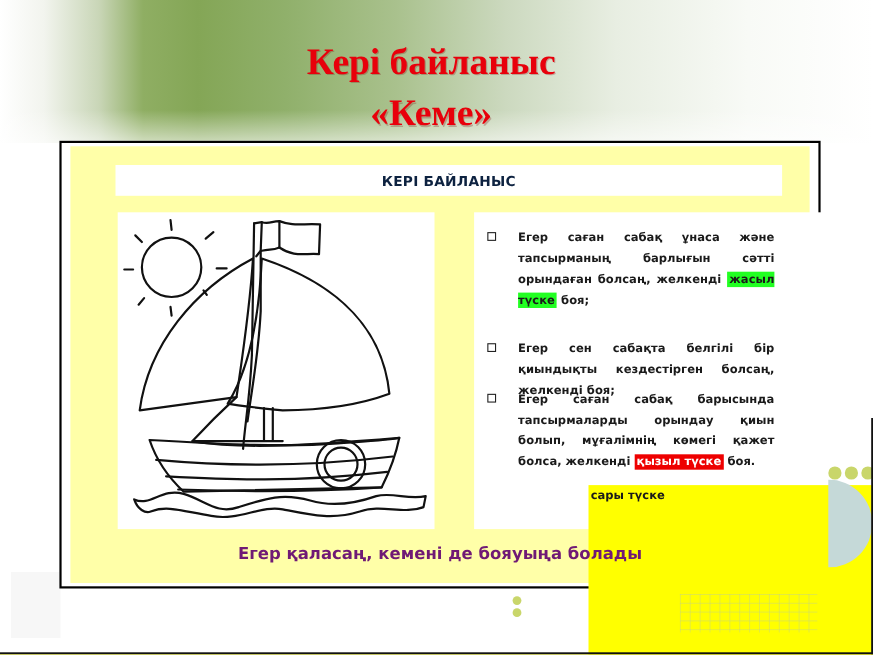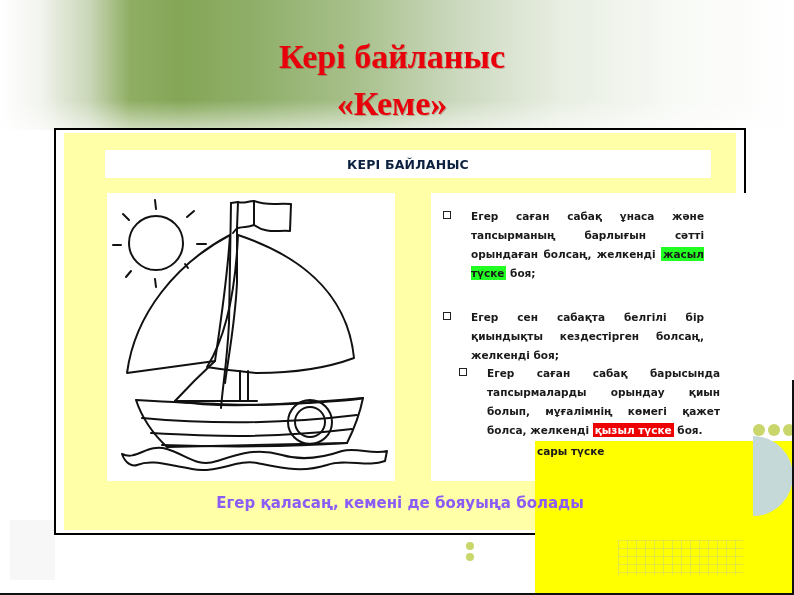--- a/index.html
+++ b/index.html
@@ -17,21 +17,21 @@
   .header-strip { position:absolute; left:105px; top:150px; width:606px; height:28px; background:#ffffff; display:flex; align-items:center; justify-content:center; }
   .header-strip span { font-family:"DejaVu Sans", sans-serif; font-weight:bold; font-size:12.5px; color:#0d2240; letter-spacing:0.2px; }
   .img-box { position:absolute; left:107px; top:193px; width:288px; height:288px; background:#ffffff; }
   .text-box { position:absolute; left:431px; top:193px; width:332px; height:288px; background:#ffffff; }
   .item { position:absolute; left:40px; width:233px; font-family:"DejaVu Sans", sans-serif; font-weight:bold; font-size:10.5px; line-height:19px; color:#1a1a1a; text-align:justify; }
   .item .bullet { position:absolute; left:-28px; top:4px; width:8px; height:8px; border:1px solid #222; box-sizing:border-box; }
   .hl { padding:1px 2px; }
   .hl.green { background:#22ff22; }
   .hl.yellow { background:#ffff00; }
   .hl.red { background:#ee0000; color:#ffffff; }
-  .footer-text { position:absolute; left:64px; top:494px; width:672px; text-align:center; font-family:"DejaVu Sans", sans-serif; font-weight:bold; font-size:15px; color:#8b5cf6; }
+  .footer-text { position:absolute; left:64px; top:494px; width:672px; text-align:center; font-family:"DejaVu Sans", sans-serif; font-weight:bold; font-size:15px; color:#701a75; }
   .dots { position:absolute; left:753px; top:424px; display:flex; gap:3px; }
   .dots .d { width:12px; height:12px; border-radius:50%; background:#c9d66a; }
   .half-circle { position:absolute; left:753px; top:436px; width:40px; height:80px; overflow:hidden; }
   .half-circle div { position:absolute; left:-40px; top:0; width:80px; height:80px; border-radius:50%; background:#c5d9d8; }
   .grid-deco { position:absolute; left:618px; top:540px; width:125px; height:35px;
     background-image: linear-gradient(to right, rgba(180,200,170,0.55) 1px, transparent 1px), linear-gradient(to bottom, rgba(180,200,170,0.55) 1px, transparent 1px);
     background-size: 9px 8px; opacity:0.7; }
   .grid-dot { position:absolute; width:8px; height:8px; border-radius:50%; background:#c9d66a; left:466px; }
   .bottom-left-panel { position:absolute; left:10px; top:520px; width:45px; height:60px; background:#f7f7f7; }
 </style>
@@ -105,21 +105,21 @@
 
   <div class="text-box">
     <div class="item" style="top:14px;">
       <span class="bullet"></span>
       <span>Егер саған сабақ ұнаса және тапсырманың барлығын сәтті орындаған болсаң, желкенді </span><span class="hl green">жасыл түске</span><span> боя;</span>
     </div>
     <div class="item" style="top:95px;margin-top:20px;">
       <span class="bullet"></span>
       <span>Егер сен сабақта белгілі бір қиындықты кездестірген болсаң, желкенді </span><span class="hl yellow">сары түске</span><span> боя;</span>
     </div>
-    <div class="item" style="top:171px;margin-left:16px;">
+    <div class="item" style="top:161px;">
       <span class="bullet"></span>
       <span>Егер саған сабақ барысында тапсырмаларды орындау қиын болып, мұғалімнің көмегі қажет болса, желкенді </span><span class="hl red">қызыл түске</span><span> боя.</span>
     </div>
   </div>
 
   <div class="footer-text">Егер қаласаң, кемені де бояуыңа болады</div>
 
   <div class="dots">
     <div class="d"></div>
       <div class="d"></div>

